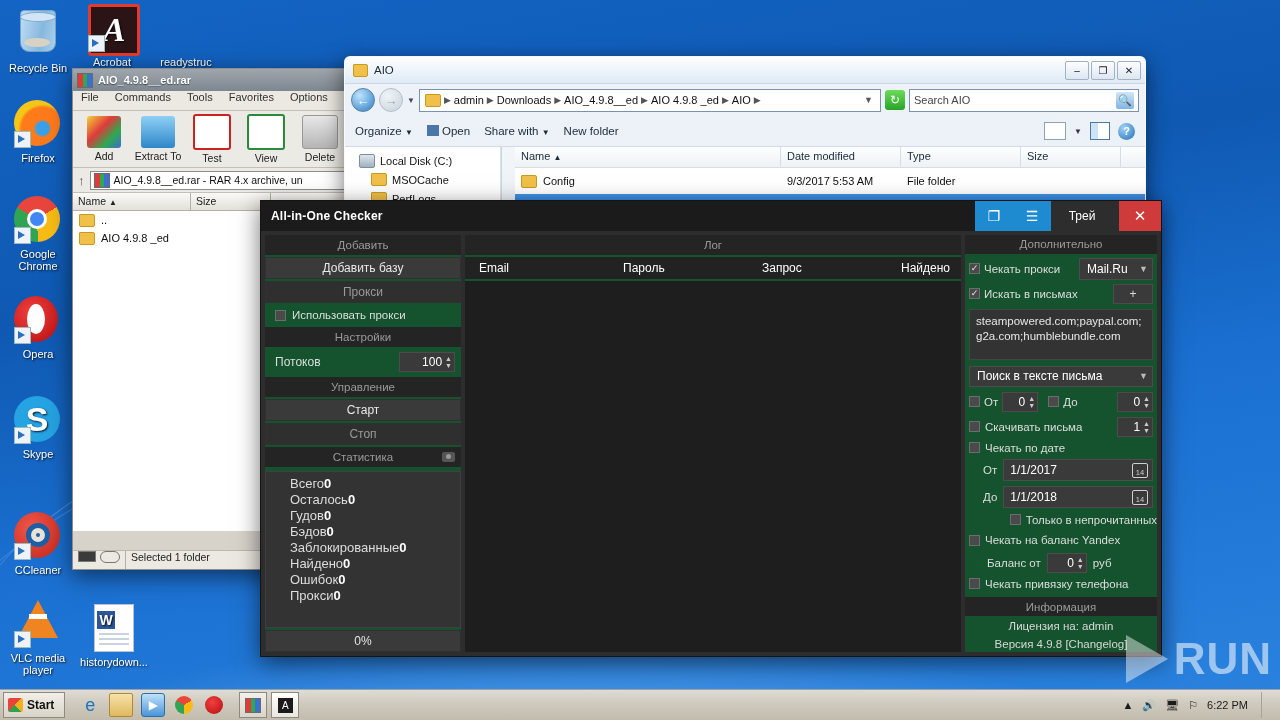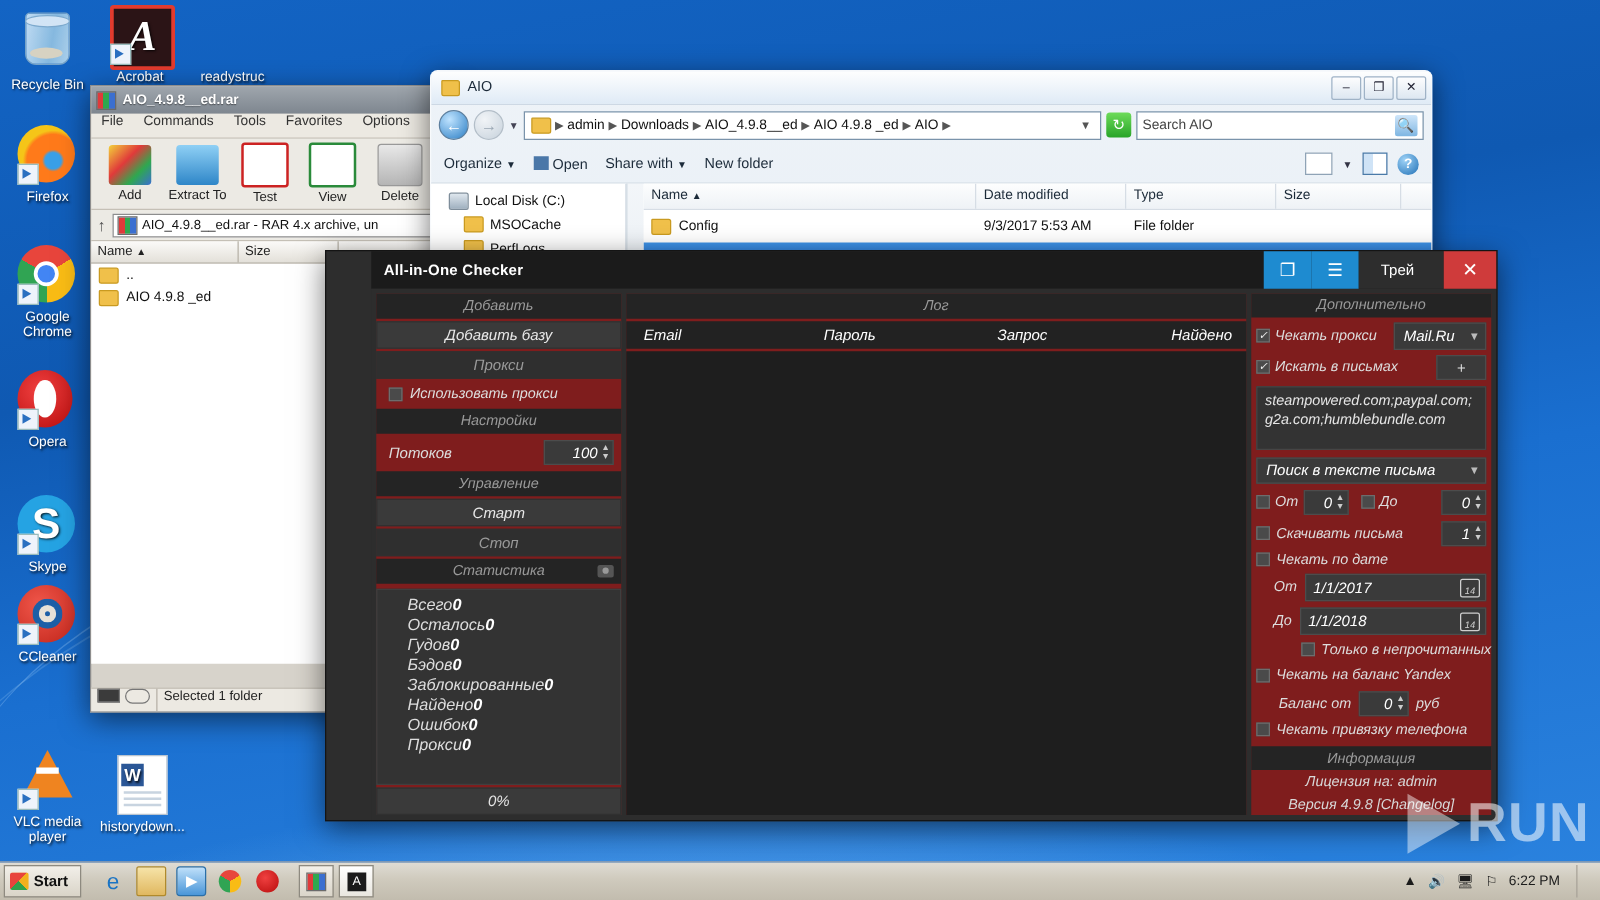--- a/index.html
+++ b/index.html
@@ -145,31 +145,31 @@
   #explorer .treesb{width:13px;background:linear-gradient(180deg,#f3f6f9,#e3eaf1);border-left:1px solid #ccd6df;}
   #explorer .list{flex:1;background:#fff;}
   #explorer .lhdr{height:20px;display:flex;background:linear-gradient(180deg,#fdfefe,#eef2f6);
     border-bottom:1px solid #d6dde5;font-size:11px;color:#1b2a38;}
   #explorer .lhdr div{padding:3px 6px;border-right:1px solid #d6dde5;box-sizing:border-box;}
   #explorer .lrow{height:26px;display:flex;align-items:center;font-size:11px;color:#111;}
   #explorer .lrow div{padding:0 6px;box-sizing:border-box;display:flex;align-items:center;gap:6px;}
   #explorer .lrow.sel{background:linear-gradient(180deg,#3f93e8,#1d63c6);color:#fff;}
 
   
-  #aio{left:260px;top:200px;width:900px;height:455px;background:#2d2d2d;border:1px solid #141414;padding-left:36px;}
+  #aio{left:260px;top:200px;width:900px;height:455px;background:#2d2d2d;border:1px solid #141414;}
   #aio .titlebar{height:30px;background:#1b1b1b;display:flex;align-items:center;}
   #aio .titlebar .apptitle{color:#fff;font-size:12px;font-weight:bold;margin-left:10px;letter-spacing:.2px;}
   #aio .tbtns{margin-left:auto;display:flex;height:30px;}
   #aio .tbtns .b{width:38px;display:flex;align-items:center;justify-content:center;color:#fff;font-size:14px;}
   #aio .tbtns .b.blue{background:#1e8bd0;}
   #aio .tbtns .b.tray{width:62px;background:#2d2d2d;font-size:12px;}
   #aio .tbtns .b.close{width:42px;background:#cf3b3b;font-size:15px;}
   #aio .content{display:flex;height:425px;padding:4px;box-sizing:border-box;gap:4px;background:#2d2d2d;}
 
-  .col{background:#7f1d1d;font-style:italic;}
+  .col{background:#14532d;}
   .colL{width:196px;display:flex;flex-direction:column;gap:2px;}
   .colC{flex:1;display:flex;flex-direction:column;gap:2px;}
   .colR{width:192px;display:flex;flex-direction:column;gap:2px;}
 
   .sechdr{height:20px;background:#242424;color:#9a9a9a;font-size:11.5px;display:flex;align-items:center;
     justify-content:center;position:relative;}
   .sechdr .cam{position:absolute;right:6px;width:13px;height:10px;background:#555;border-radius:2px;}
   .sechdr .cam:after{content:"";position:absolute;left:4px;top:2px;width:5px;height:5px;border-radius:50%;background:#999;}
   .abtn{height:22px;background:#3a3a3a;color:#e8e8e8;font-size:12px;display:flex;align-items:center;
     justify-content:center;border:1px solid #303030;box-sizing:border-box;}
@@ -282,21 +282,21 @@
 </div>
 
 <div class="dicon" style="left:2px;top:396px;">
   <div class="glyph">
       <div class="skp">S</div>
       <div class="shortcut"></div>
     </div>
   <span class="lbl">Skype</span>
 </div>
 
-<div class="dicon" style="left:2px;top:468px;">
+<div class="dicon" style="left:2px;top:512px;">
   <div class="glyph">
       <div class="ccl"></div>
       <div class="shortcut"></div>
     </div>
   <span class="lbl">CCleaner</span>
 </div>
 
 <div class="dicon" style="left:2px;top:594px;">
   <div class="glyph">
       <div class="vlc"></div>

